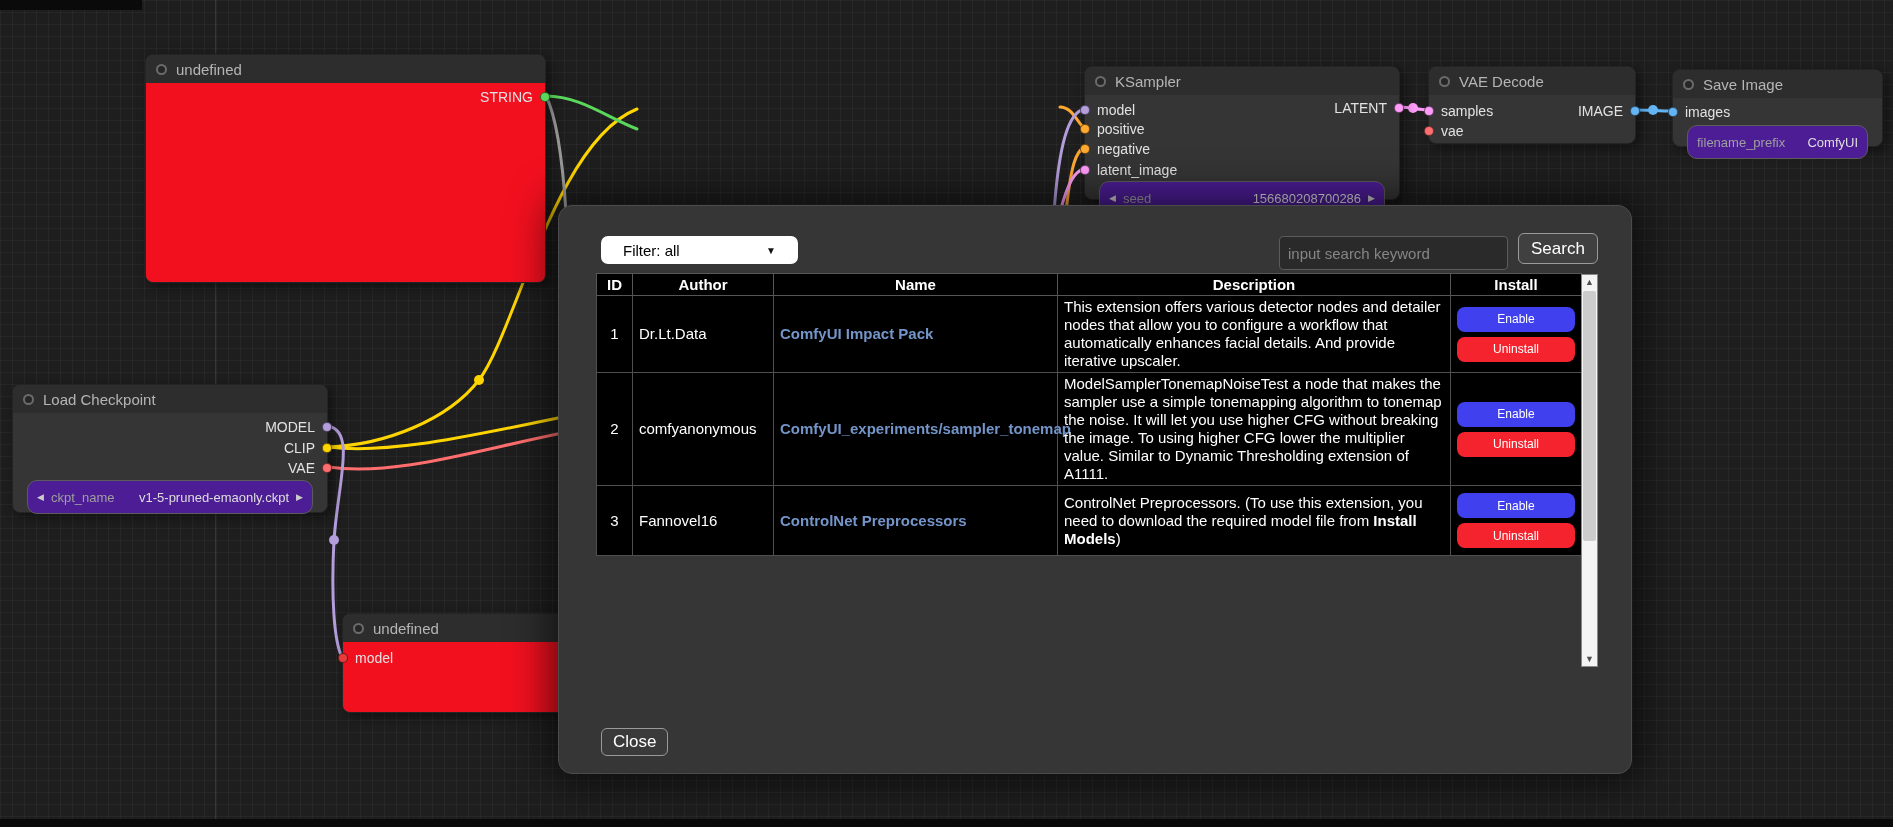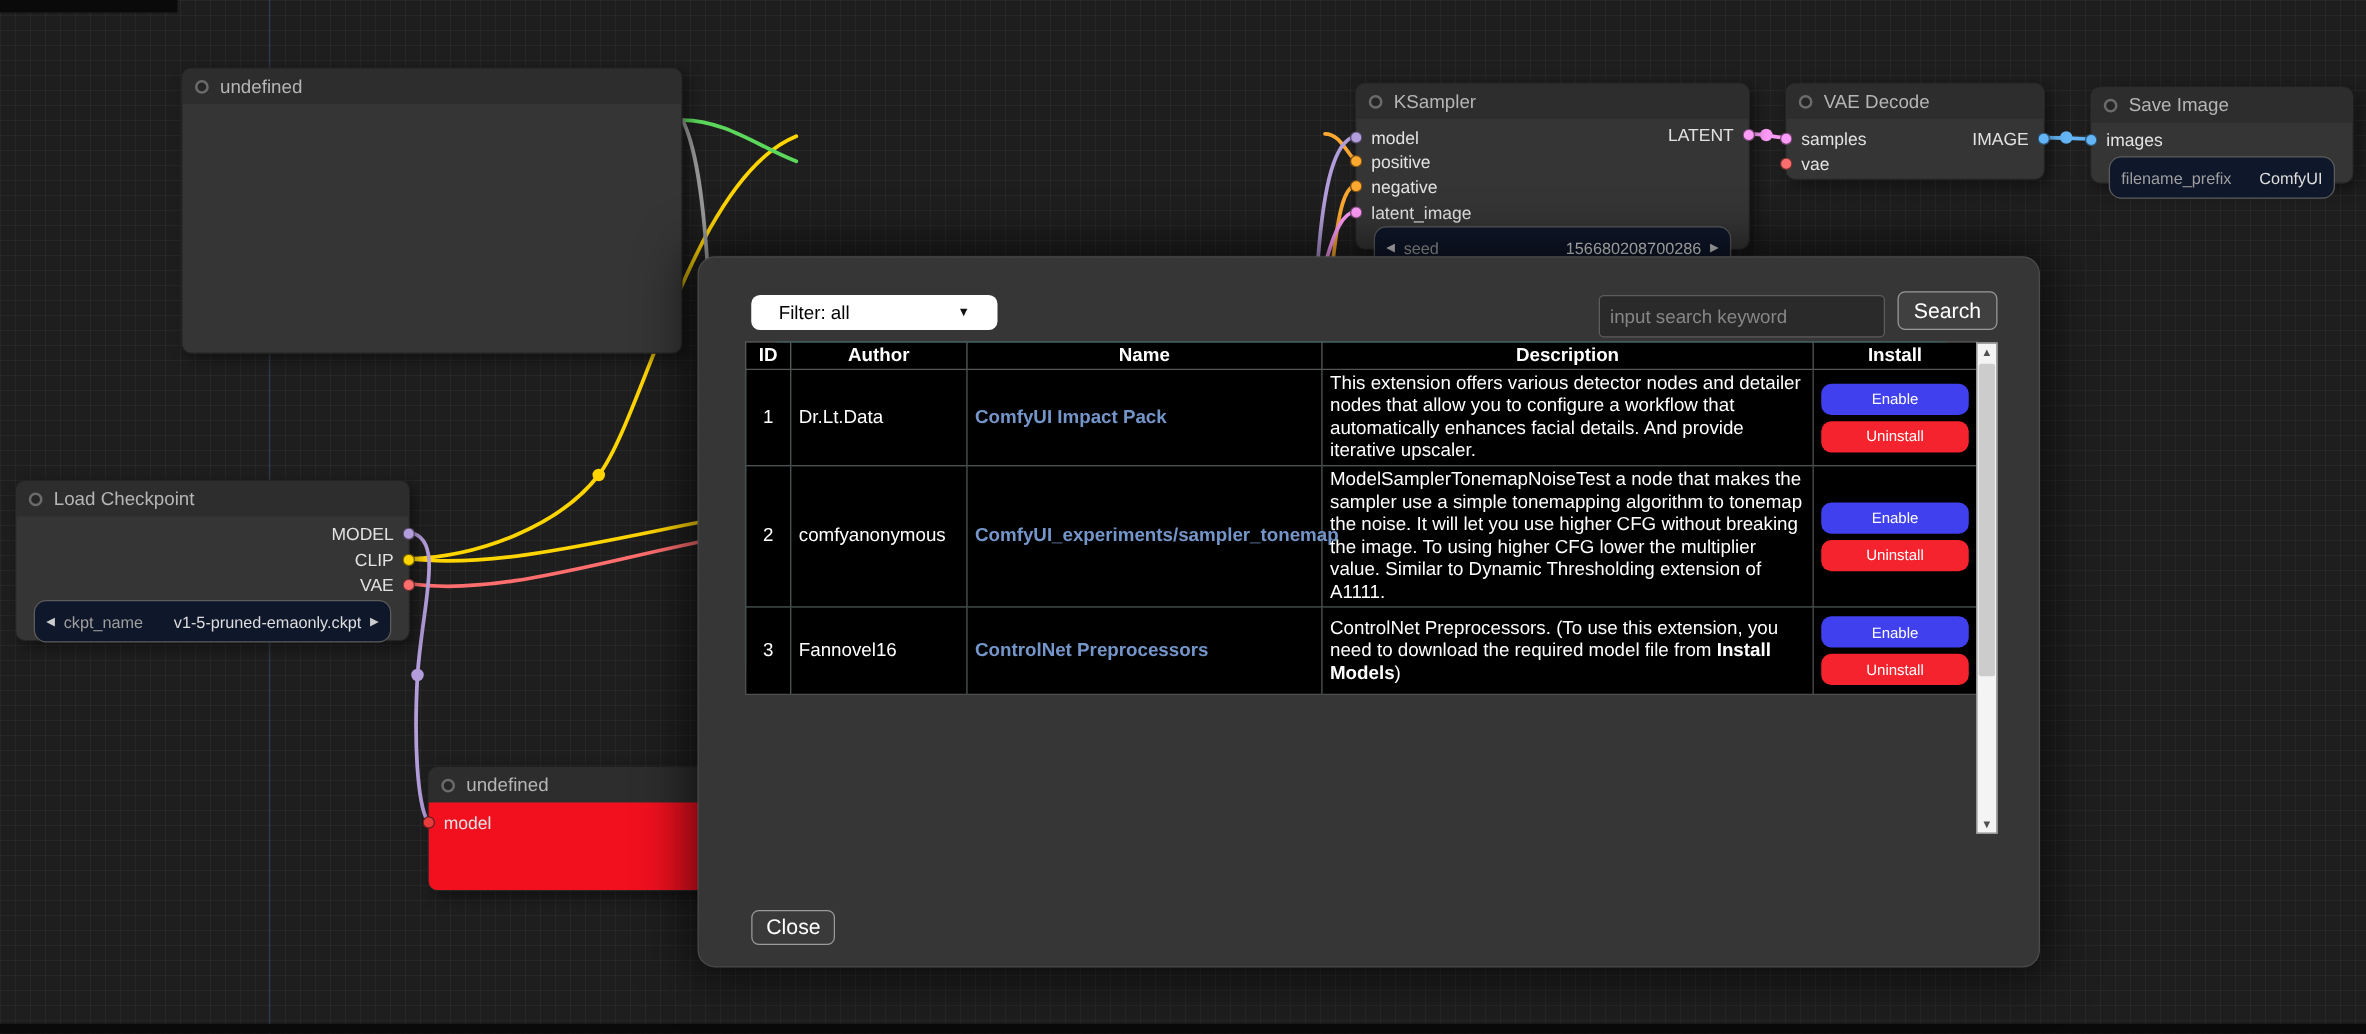--- a/index.html
+++ b/index.html
@@ -34,41 +34,41 @@
   .slot.out{right:-5px;}
   .dot{width:10px;height:10px;border-radius:50%;border:1px solid rgba(0,0,0,0.55);box-sizing:border-box;flex:none;}
   .dot.yellow{background:#ffd500;}
   .dot.green{background:#5bd85b;}
   .dot.purple{background:#b39ddb;}
   .dot.orange{background:#ffa931;}
   .dot.pink{background:#ff9cf9;}
   .dot.salmon{background:#ff6e6e;}
   .dot.blue{background:#64b5f6;}
   .dot.crimson{background:#e83c3c;}
-  .widget{position:absolute;left:14px;right:14px;height:19px;background:#0f172a;border:1px solid #5c5c5c;
+  .widget{position:absolute;left:14px;right:14px;height:19px;background:#4c1d95;border:1px solid #5c5c5c;
           border-radius:10px;display:flex;align-items:center;padding:16px 9px;font-size:13px;gap:7px;box-sizing:border-box;}
   .widget .arrow{font-size:9px;color:#cccccc;line-height:1;}
   .widget .wlabel{color:#9f9f9f;white-space:nowrap;}
   .widget .wvalue{margin-left:auto;color:#dedede;white-space:nowrap;}
 
   
   .dialog{position:absolute;left:558px;top:205px;width:1072px;height:567px;background:#363636;
           border:1px solid #4b4b4b;border-radius:14px;z-index:10;
           box-shadow:0 0 40px 8px rgba(0,0,0,0.6);}
   .filter-select{position:absolute;left:42px;top:30px;width:197px;height:28px;background:#ffffff;color:#000;
           border-radius:7px;display:flex;align-items:center;padding:0 22px;font-size:15px;box-sizing:border-box;cursor:pointer;}
   .filter-select .caret{margin-left:auto;font-size:10px;color:#111;}
   .search-input{position:absolute;left:720px;top:30px;width:229px;height:27px;background:#2a2a2a;color:#ddd;
           border:1px solid #5c5c5c;border-radius:4px;padding:16px 8px;font-size:15px;box-sizing:border-box;
           font-family:"Liberation Sans",sans-serif;}
   .search-input::placeholder{color:#868686;}
   .search-btn{position:absolute;left:959px;top:27px;height:31px;padding:0 12px;background:#404040;color:#fff;
           border:1px solid #9a9a9a;border-radius:6px;font-size:17px;font-family:"Liberation Sans",sans-serif;cursor:pointer;}
   .table-wrap{position:absolute;left:37px;top:67px;width:1002px;height:395px;}
-  table.ext{border-collapse:collapse;table-layout:fixed;width:985px;background:#0f766e;border-radius:31px;}
+  table.ext{border-collapse:collapse;table-layout:fixed;width:985px;background:#fde047;}
   table.ext th{background:#000;color:#fff;font-size:15px;font-weight:bold;height:21px;padding:0 4px;
           border:1px solid #565656;text-align:center;}
   table.ext td{background:#000;color:#fff;font-size:15px;line-height:18px;padding:2px 6px;
           border:1px solid #4f4f4f;vertical-align:middle;box-sizing:border-box;}
   td.c{text-align:center;}
   .ext-link{color:#7495c9;font-weight:bold;text-decoration:none;cursor:pointer;}
   .btn-stack{display:flex;flex-direction:column;align-items:center;gap:5px;padding:2px 0;}
   .pill-btn{width:118px;height:25px;border-radius:8px;border:none;color:#fff;font-size:12px;
           display:flex;align-items:center;justify-content:center;font-family:"Liberation Sans",sans-serif;cursor:pointer;}
   .pill-btn.enable{background:#4040ee;}
@@ -104,20 +104,26 @@
     <circle cx="479" cy="380" r="5" fill="#ffd500"></circle>
     <circle cx="334" cy="540" r="5" fill="#b39ddb"></circle>
     <circle cx="1413" cy="108" r="5" fill="#ff9cf9"></circle>
     <circle cx="1653" cy="110" r="5" fill="#64b5f6"></circle>
   </svg>
 
   <div class="node red" style="left:145px;top:54px;width:401px;height:229px;">
     <div class="node-title">
       <span class="title-dot"></span>
       <span>undefined</span>
+    </div>
+    <div class="node-body">
+      <div class="slot out" style="top:6px">
+        <span>STRING</span>
+        <span class="dot green"></span>
+      </div>
     </div>
   </div>
 
 
   <div class="node" style="left:1084px;top:66px;width:316px;height:134px;">
     <div class="node-title">
       <span class="title-dot"></span>
       <span>KSampler</span>
     </div>
     <div class="node-body">

